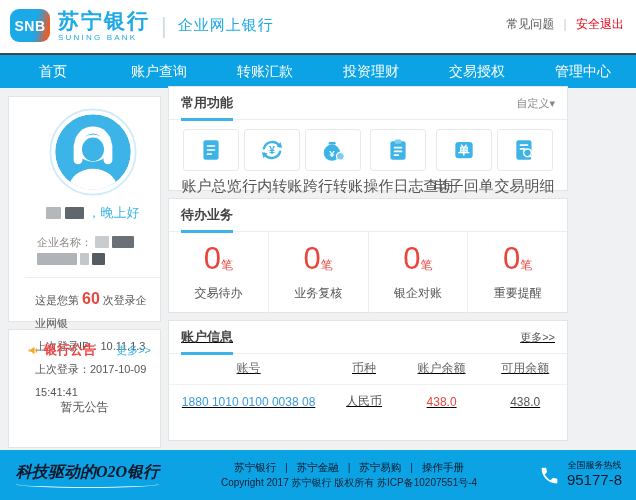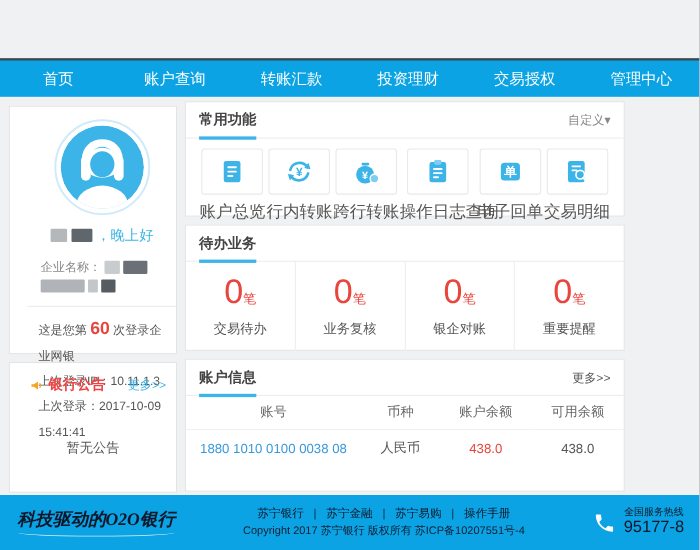--- a/index.html
+++ b/index.html
@@ -20,21 +20,21 @@
   .top-links .sep { color:#ccc; margin:0 6px; }
   .link-faq { color:#555; cursor:pointer; }
   .link-logout { color:#e60012; cursor:pointer; }
 
   
   .mainnav { position:absolute; top:53px; left:0; right:0; height:35px; background:#0ba3e3; border-top:2px solid #454545; display:flex; }
   .nav-item { flex:1; text-align:center; line-height:33px; color:#fff; font-size:14px; cursor:pointer; }
 
   
   .sidebar { position:absolute; left:8px; top:96px; width:153px; }
-  .main { position:absolute; left:168px; top:92px; width:400px; }
+  .main { position:absolute; left:168px; top:86px; width:400px; }
   .card { background:#fff; border:1px solid #e4e4e4; }
 
   
   .profile { height:226px; text-align:center;padding-left:16px; }
   .avatar { margin-top:11px; }
   .greeting { margin-top:4px; font-size:13px; color:#3cb4e7; display:flex; align-items:center; justify-content:center; gap:4px; }
   .redact { display:inline-block; height:12px; border-radius:1px; }
   .r1 { width:15px; background:#b5b8bb; }
   .r2 { width:19px; background:#5f676d; }
   .r3 { width:14px; background:#c9cccf; }
@@ -71,21 +71,21 @@
   
   .todo { margin-top:7px; height:115px; }
   .todo-grid { display:flex; height:81px; }
   .todo-cell { flex:1; text-align:center; border-right:1px solid #eee; padding-top:9px; cursor:pointer; }
   .todo-cell:last-child { border-right:none; }
   .todo-count { color:#e8453c; font-size:31px; font-weight:400; }
   .todo-unit { font-size:12px; color:#e8453c; }
   .todo-label { font-size:12px; color:#555; margin-top:8px; }
 
   
-  .accounts { margin-top:7px; height:121px; }
+  .accounts { margin-top:7px; height:121px;text-decoration:underline; }
   .acct-table { width:100%; border-collapse:collapse; font-size:12px; table-layout:fixed; }
   .acct-table th { color:#666; font-weight:normal; height:30px; border-bottom:1px solid #f2f2f2; text-align:center; }
   .acct-table td { height:35px; text-align:center; }
   .col-acct { width:40%; } .col-cur { width:18%; } .col-bal { width:21%; } .col-avl { width:21%; }
   .td-acct { color:#3a9ad9; cursor:pointer; }
   .td-cur { color:#555; }
   .td-bal { color:#e8453c; }
   .td-avl { color:#555; }
 
   
@@ -99,20 +99,36 @@
   .f-right { margin-right:14px; display:flex; align-items:center; gap:7px; }
   .hot-text { text-align:center; line-height:1.25; }
   .hot-label { font-size:9px; }
   .hot-num { font-size:15px; }
 </style>
 </head>
 <body>
 
 <div class="page">
 
+  <header class="top">
+    <div class="logo-group">
+      <div class="snb-badge">SNB</div>
+      <div class="logo-text">
+        <div class="logo-cn">苏宁银行</div>
+        <div class="logo-en">SUNING BANK</div>
+      </div>
+      <div class="logo-divider">|</div>
+      <div class="product">企业网上银行</div>
+    </div>
+    <div class="top-links">
+      <span class="link-faq">常见问题</span>
+      <span class="sep">|</span>
+      <span class="link-logout">安全退出</span>
+    </div>
+  </header>
 
   <nav class="mainnav">
     <div class="nav-item">首页</div>
     <div class="nav-item">账户查询</div>
     <div class="nav-item">转账汇款</div>
     <div class="nav-item">投资理财</div>
     <div class="nav-item">交易授权</div>
     <div class="nav-item">管理中心</div>
   </nav>
 

